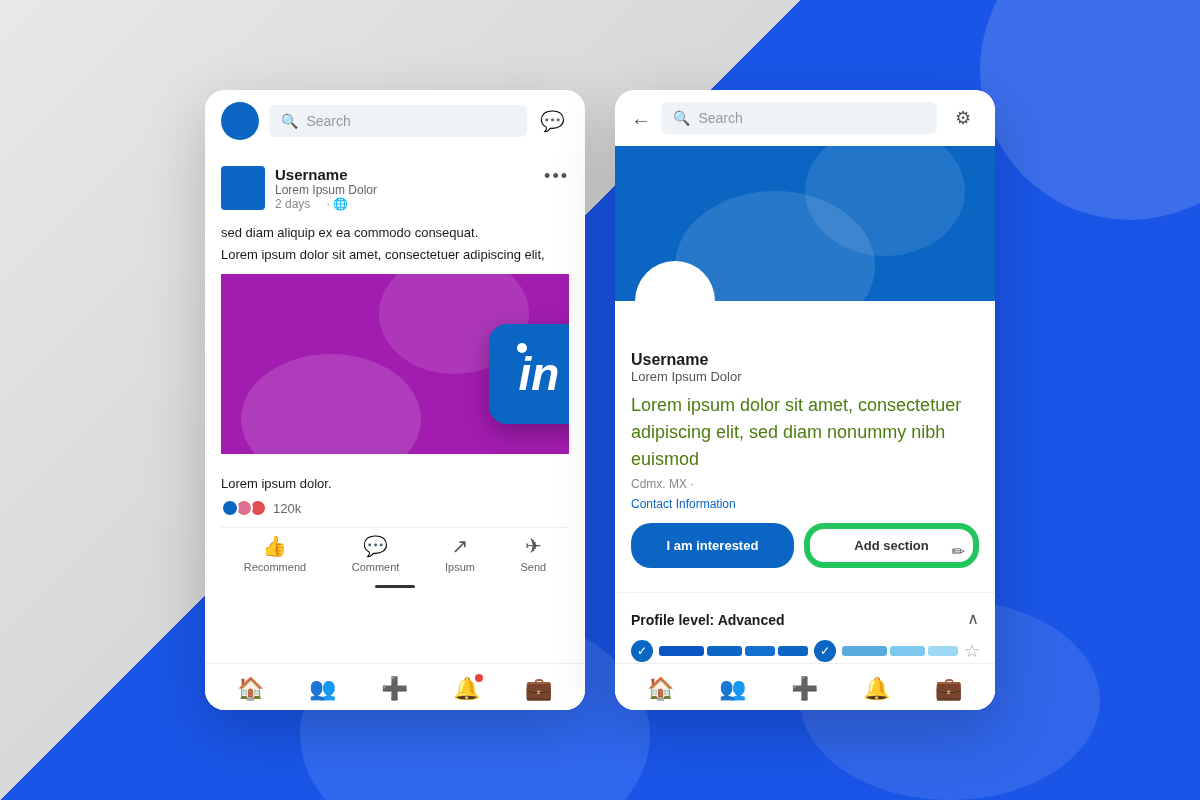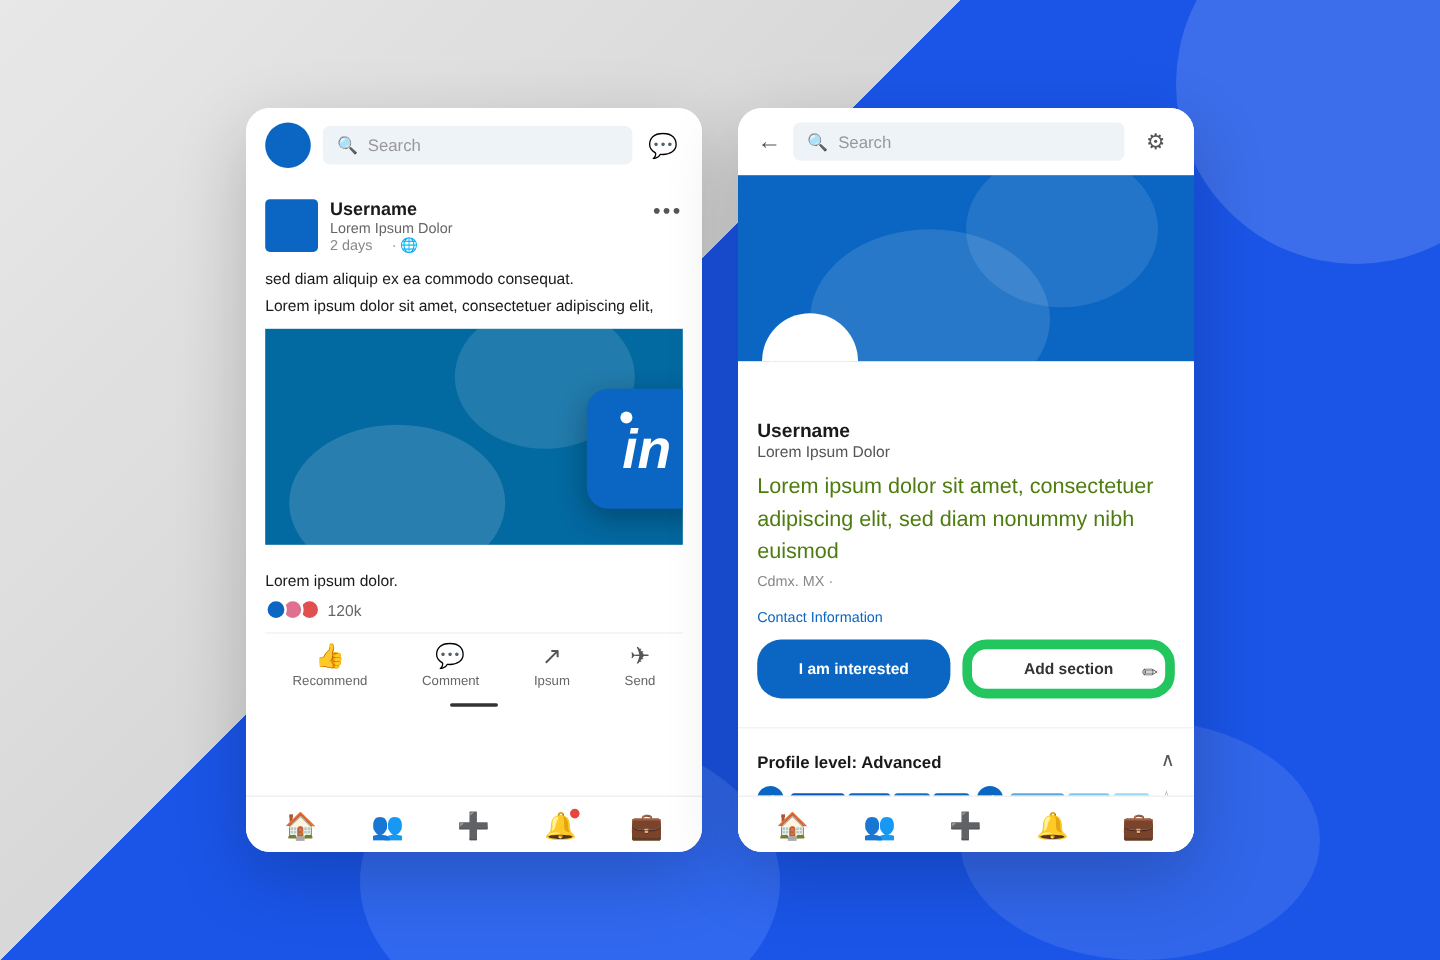--- a/index.html
+++ b/index.html
@@ -186,21 +186,21 @@
       font-size: 13px;
       color: #1a1a1a;
       line-height: 1.5;
       margin-bottom: 2px;
     }
 
     
     .post-image {
       width: 100%;
       height: 180px;
-      background: #0369a1;
+      background: #a21caf;
       position: relative;
       overflow: hidden;
       margin-top: 10px;
     }
 
     .post-image-blob1 {
       position: absolute;
       width: 180px;
       height: 130px;
       background: rgba(255,255,255,0.15);
@@ -469,21 +469,21 @@
     .profile-bio {
       font-size: 18px;
       color: #4d7c0f;
       line-height: 1.5;
       margin-bottom: 4px;
     }
 
     .profile-location {
       font-size: 12px;
       color: #888;
-      margin-bottom: 16px;
+      margin-bottom: 6px;
     }
 
     .contact-link {
       font-size: 12px;
       color: #0a66c2;
       cursor: pointer;
       margin-bottom: 12px;
     }
 
     .profile-action-row {
@@ -500,21 +500,21 @@
       padding: 9px 20px;
       font-size: 13px;
       font-weight: 600;
       cursor: pointer;
       flex: 1;
     }
 
     .btn-secondary {
       background: #fff;
       color: #333;
-      border: 8px solid #22c55e;
+      border: 6px solid #22c55e;
       border-radius: 20px;
       padding: 9px 20px;
       font-size: 13px;
       font-weight: 600;
       cursor: pointer;
       flex: 1;
     }
 
     
     .profile-level {

